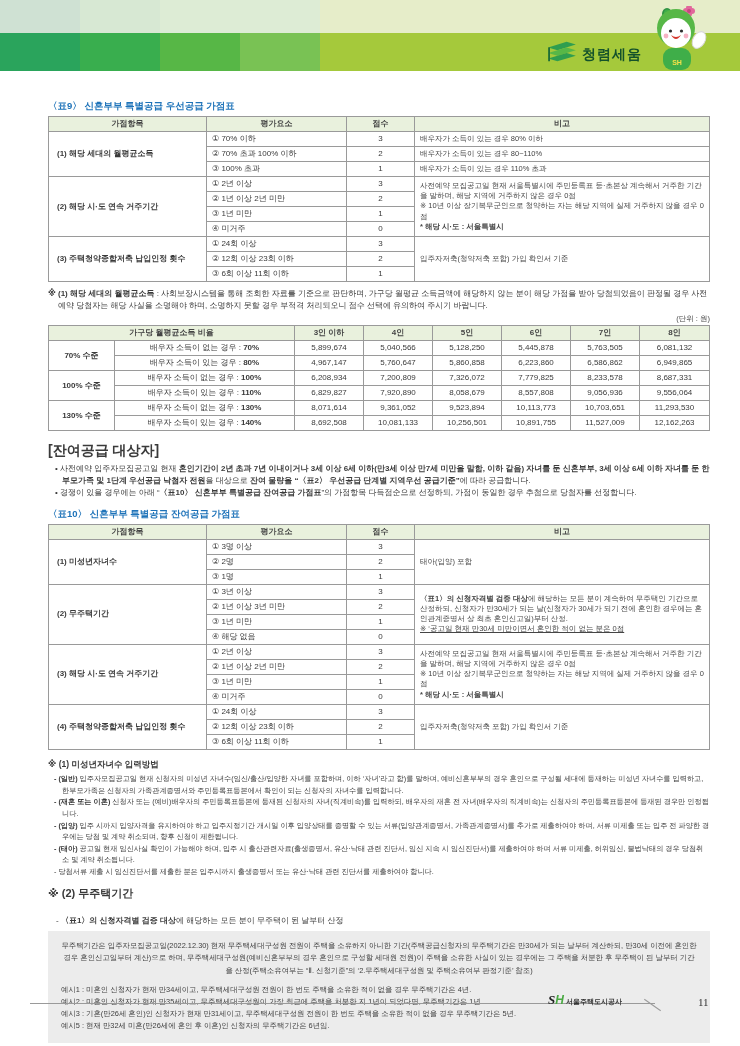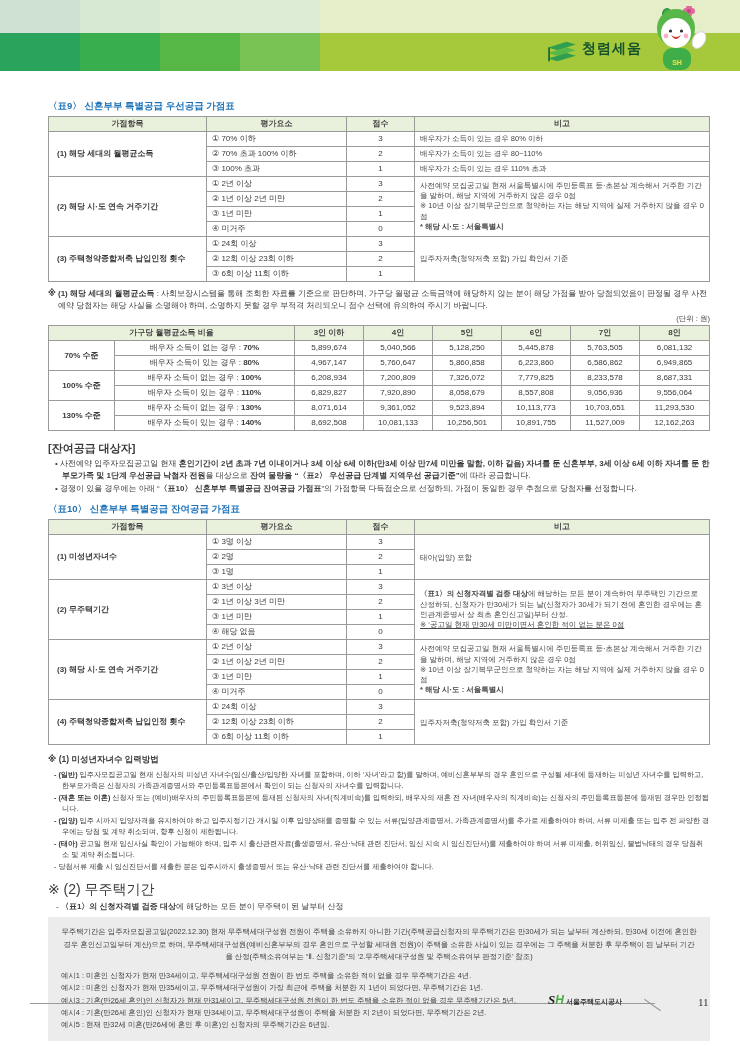--- a/index.html
+++ b/index.html
@@ -2,21 +2,21 @@
 <html><head>
 <meta charset="utf-8">
 <style>
   html,body{margin:0;padding:0;background:#fff;}
   .page{position:relative;width:740px;height:1046px;background:#fff;overflow:hidden;
         font-family:"Liberation Sans","DejaVu Sans",sans-serif;color:#3a3a3a;}
   
   .band1{position:absolute;top:0;left:0;width:740px;height:33px;display:flex;}
   .band2{position:absolute;top:33px;left:0;width:740px;height:38px;display:flex;}
   .seg{height:100%;}
-  .brand{position:absolute;top:40px;right:98px;display:flex;align-items:flex-start;gap:4px;}
+  .brand{position:absolute;top:40px;right:98px;display:flex;align-items:flex-end;gap:4px;}
   .brand-text{font-size:14px;font-weight:bold;color:#14522b;letter-spacing:1px;}
   .mascot{position:absolute;top:6px;right:32px;}
   
   .content{position:absolute;top:100px;left:48px;width:662px;}
   .tbl-title{font-size:9.5px;font-weight:bold;color:#1e73b9;margin:0 0 3px 0;}
   table{border-collapse:collapse;table-layout:fixed;width:662px;}
   td{border:1px solid #9a9a9a;font-size:8px;padding:1.5px 5px;height:11px;vertical-align:middle;line-height:1.25;}
   .tbl{border-top:1.5px solid #555;border-bottom:1.5px solid #555;}
   tr.head td{background:#e9f1dd;text-align:center;font-weight:bold;color:#444;}
   td.item{font-weight:bold;padding-left:8px;}
@@ -25,29 +25,29 @@
   td.num{text-align:center;}
   tr.gsep td{border-top:1.4px solid #666;}
   .b{font-weight:bold;}
   .bu{font-weight:normal;text-decoration:underline;}
   .noteline{font-size:7.5px;line-height:1.35;}
   
   .note1{margin-top:6px;font-size:8px;line-height:1.5;padding-left:10px;text-indent:-10px;}
   .unit{text-align:right;font-size:7.5px;margin:2px 0 1px 0;color:#444;}
   
   .residual{margin-top:9px;font-size:8px;line-height:1.55;}
-  .residual .hd{font-weight:bold;font-size:11px;margin-bottom:1px;}
+  .residual .hd{font-weight:bold;font-size:14px;margin-bottom:1px;}
   .bullet{padding-left:14px;text-indent:-7px;}
   
   .minor{margin-top:8px;font-size:7.2px;line-height:1.6;}
   .minor .hd{font-size:8.5px;font-weight:bold;margin-bottom:2px;}
   .minor .it{padding-left:14px;text-indent:-8px;}
   
   .housing{margin-top:9px;font-size:8px;}
-  .housing .hd{font-size:14px;font-weight:normal;margin-bottom:2px;}
+  .housing .hd{font-size:11px;font-weight:bold;margin-bottom:14px;}
   .housing .sub{padding-left:8px;margin-bottom:4px;}
   .badge{width:150px;margin-left:318px;background:#44b149;color:#fff;font-weight:bold;
          font-size:11px;letter-spacing:5px;text-align:center;padding:5px 0 4px 0;}
   .graybox{margin-top:5px;background:#ececec;padding:9px 13px 10px 13px;font-size:7.4px;line-height:1.65;color:#3d3d3d;}
   .graybox .para{margin-bottom:7px;text-align:center;}
   
   .footer-line{position:absolute;left:30px;top:1003px;width:625px;height:1px;background:#9a9a9a;}
   .footer-diag{position:absolute;left:652px;top:995px;width:1px;height:20px;background:#9a9a9a;transform:rotate(-55deg);}
   .footer-logo{position:absolute;left:548px;top:992px;display:flex;align-items:baseline;gap:2px;}
   .sh-s{font-family:"Liberation Serif","DejaVu Serif",serif;font-style:italic;font-weight:bold;font-size:13px;color:#222;}
@@ -379,21 +379,20 @@
     </div>
 
     <div class="housing">
       <div class="hd">※ (2) 무주택기간</div>
       <div class="sub"><span>- </span><span class="b">〈표1〉의 신청자격별 검증 대상</span><span>에 해당하는 모든 분이 무주택이 된 날부터 산정</span></div>
       <div class="graybox">
         <div class="para">무주택기간은 입주자모집공고일(2022.12.30) 현재 무주택세대구성원 전원이 주택을 소유하지 아니한 기간(주택공급신청자의 무주택기간은 만30세가 되는 날부터 계산하되, 만30세 이전에 혼인한 경우 혼인신고일부터 계산)으로 하며, 무주택세대구성원(예비신혼부부의 경우 혼인으로 구성할 세대원 전원)이 주택을 소유한 사실이 있는 경우에는 그 주택을 처분한 후 무주택이 된 날부터 기간을 산정(주택소유여부는 “Ⅱ. 신청기준”의 ‘2.무주택세대구성원 및 주택소유여부 판정기준’ 참조)</div>
         <div>예시1 : 미혼인 신청자가 현재 만34세이고, 무주택세대구성원 전원이 한 번도 주택을 소유한 적이 없을 경우 무주택기간은 4년.</div>
         <div>예시2 : 미혼인 신청자가 현재 만35세이고, 무주택세대구성원이 가장 최근에 주택을 처분한 지 1년이 되었다면, 무주택기간은 1년.</div>
         <div>예시3 : 기혼(만26세 혼인)인 신청자가 현재 만31세이고, 무주택세대구성원 전원이 한 번도 주택을 소유한 적이 없을 경우 무주택기간은 5년.</div>
-        <div>예시4 : 기혼(만26세 혼인)인 신청자가 현재 만34세이고, 무주택세대구성원이 주택을 처분한 지 2년이 되었다면, 무주택기간은 2년.</div>
         <div>예시5 : 현재 만32세 미혼(만26세에 혼인 후 이혼)인 신청자의 무주택기간은 6년임.</div>
 
       </div>
 
     </div>
 
   </div>
 
   <div class="footer-line"></div>
   <div class="footer-diag"></div>

